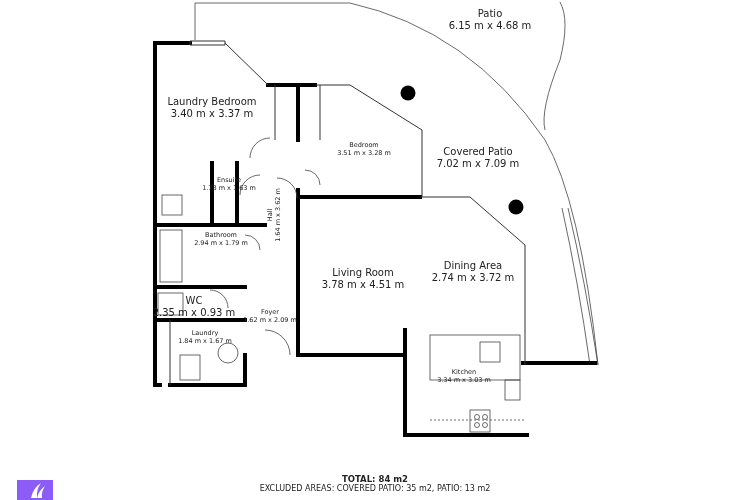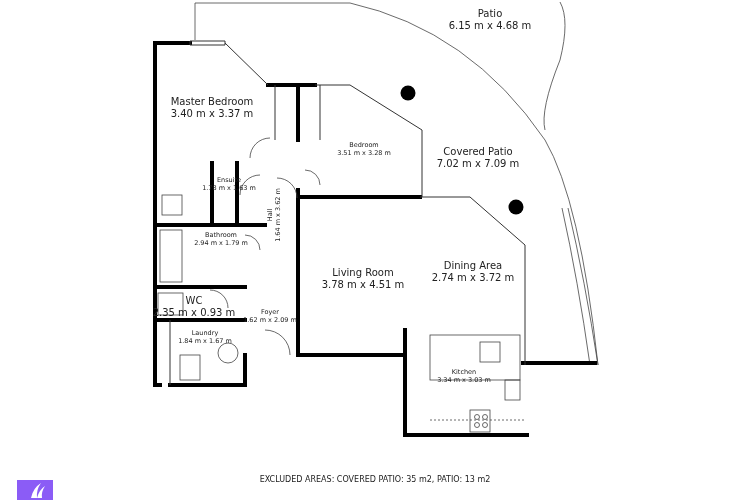--- a/index.html
+++ b/index.html
@@ -86,21 +86,21 @@
     <circle cx="477" cy="417" r="2.5"></circle>
       <circle cx="485" cy="417" r="2.5"></circle>
     <circle cx="477" cy="425" r="2.5"></circle>
       <circle cx="485" cy="425" r="2.5"></circle>
     <rect x="505" y="380" width="15" height="20"></rect>
     <path d="M430 420 L525 420" stroke-dasharray="2,2"></path>
   </g>
 </svg>
 
 <div class="lbl lg" style="left:212px;top:108px;">
-  <span class="n">Master Bedroom</span>
+  <span class="n">Laundry Bedroom</span>
   <span class="d">3.40 m x 3.37 m</span>
 </div>
 <div class="lbl sm" style="left:364px;top:150px;">
   <span class="n">Bedroom</span>
   <span class="d">3.51 m x 3.28 m</span>
 </div>
 <div class="lbl lg" style="left:478px;top:158px;text-align:center;">
   <span class="n">Covered Patio</span>
   <span class="d">7.02 m x 7.09 m</span>
 </div>
@@ -147,14 +147,15 @@
 
 <div id="logo">
   <svg width="36" height="20" viewBox="0 0 36 20" style="position:absolute;left:0;top:0;">
     <path d="M14 18 Q16 8 24 3 Q19 10 20 18 Z" fill="#fff"></path>
     <path d="M20 18 Q22 10 28 6 Q24 12 25 18 Z" fill="#fff"></path>
   </svg>
   <span class="txt">Pacific</span>
 </div>
 
 <div id="footer">
+  <div class="total">TOTAL: 84 m2</div>
   <div>EXCLUDED AREAS: COVERED PATIO: 35 m2, PATIO: 13 m2</div>
 </div>
 
 </body></html>

